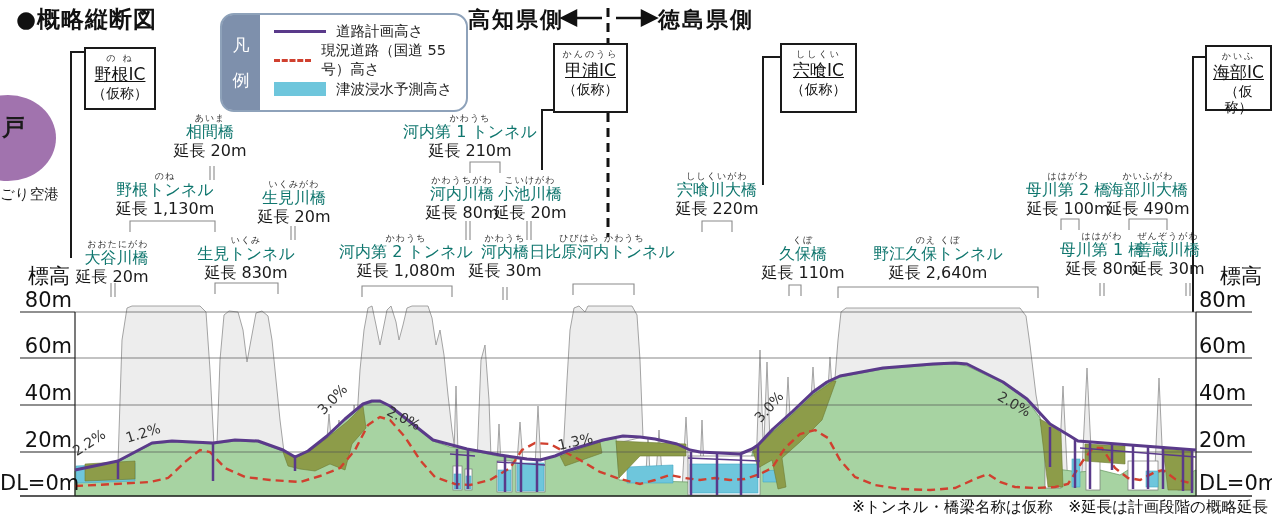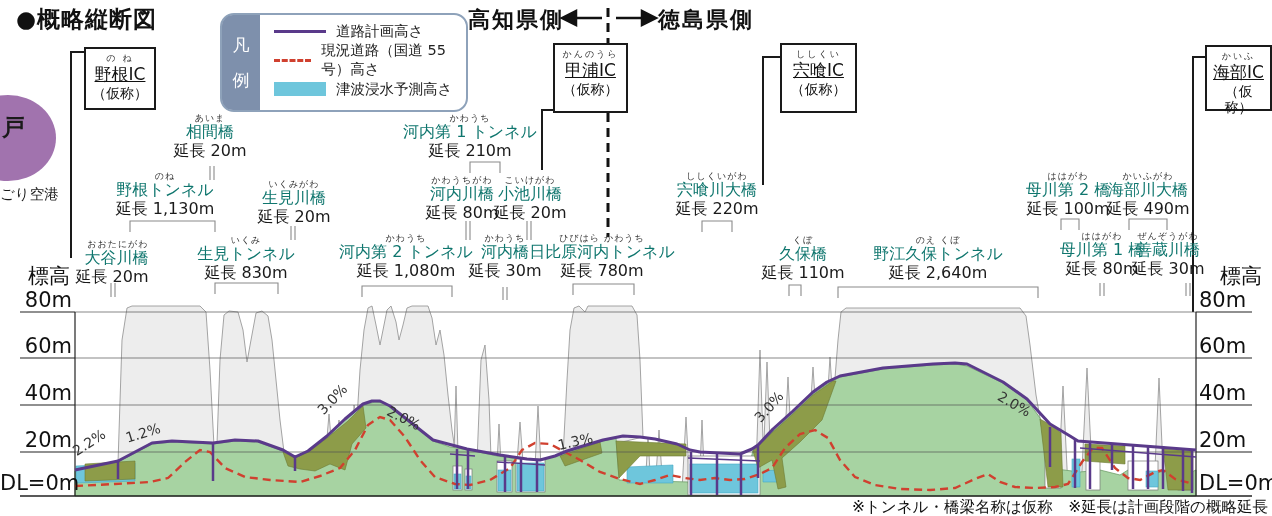--- a/index.html
+++ b/index.html
@@ -328,21 +328,20 @@
     <div class="slen">延長 1,080m</div>
   </div>
   <div class="slabel" style="left:505px;top:234px;">
     <div class="furi">かわうち</div>
     <div class="sname">河内橋</div>
     <div class="slen">延長 30m</div>
   </div>
   <div class="slabel" style="left:602px;top:234px;">
     <div class="furi">ひびはら かわうち</div>
     <div class="sname">日比原河内トンネル</div>
-    <div class="slen">延長 780m</div>
   </div>
   <div class="slabel" style="left:803px;top:236px;">
     <div class="furi">くぼ</div>
     <div class="sname">久保橋</div>
     <div class="slen">延長 110m</div>
   </div>
   <div class="slabel" style="left:938px;top:236px;">
     <div class="furi">のえ くぼ</div>
     <div class="sname">野江久保トンネル</div>
     <div class="slen">延長 2,640m</div>

